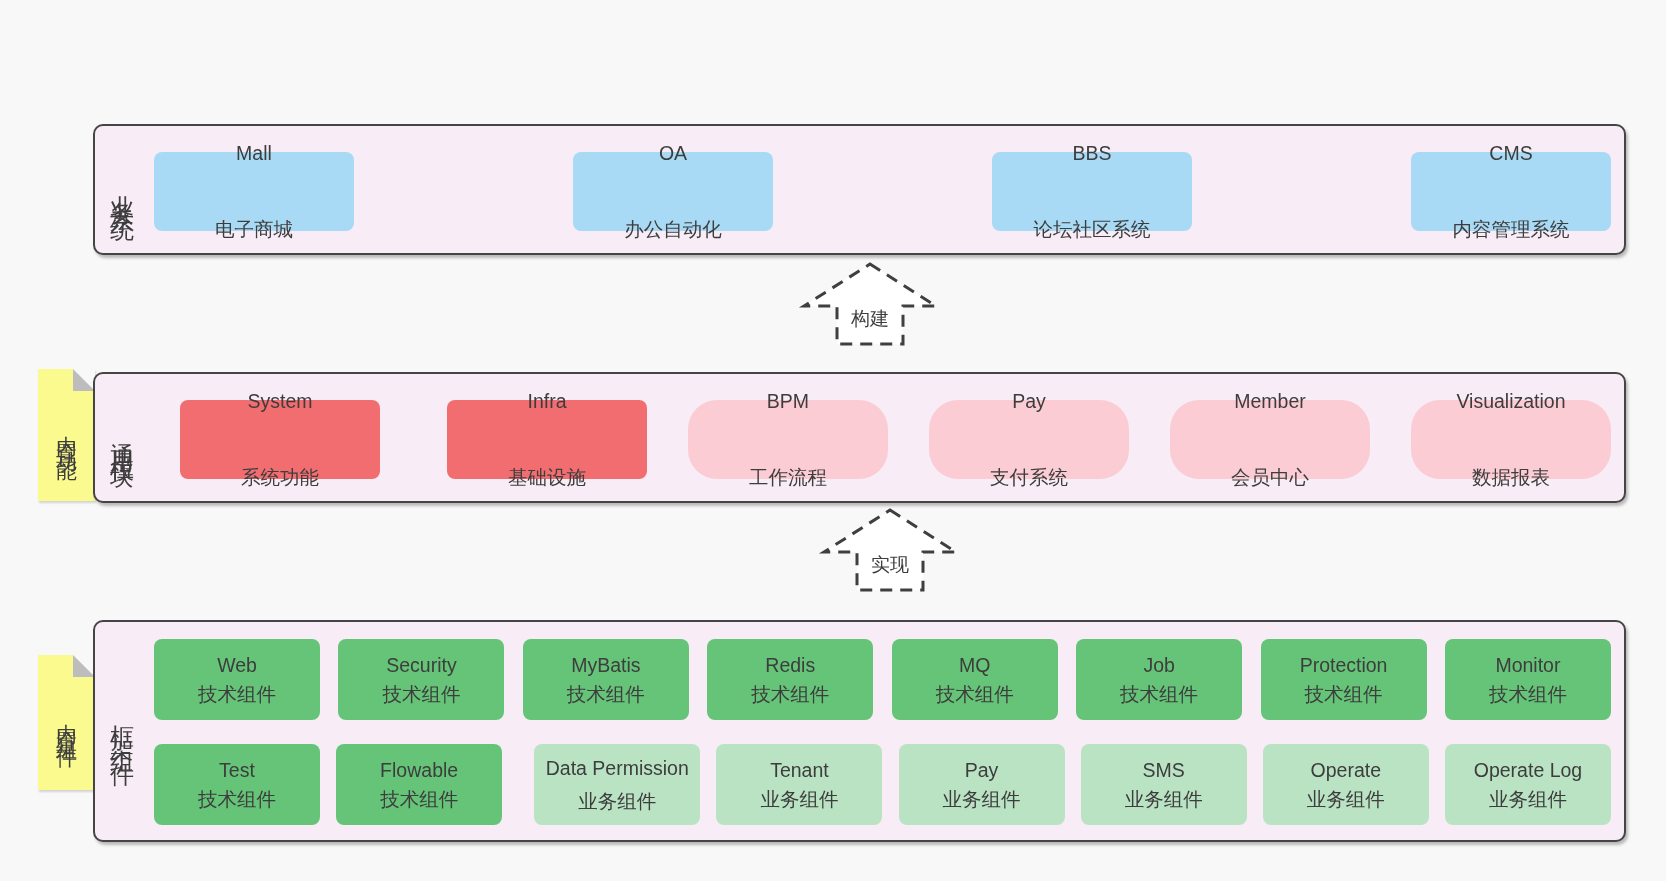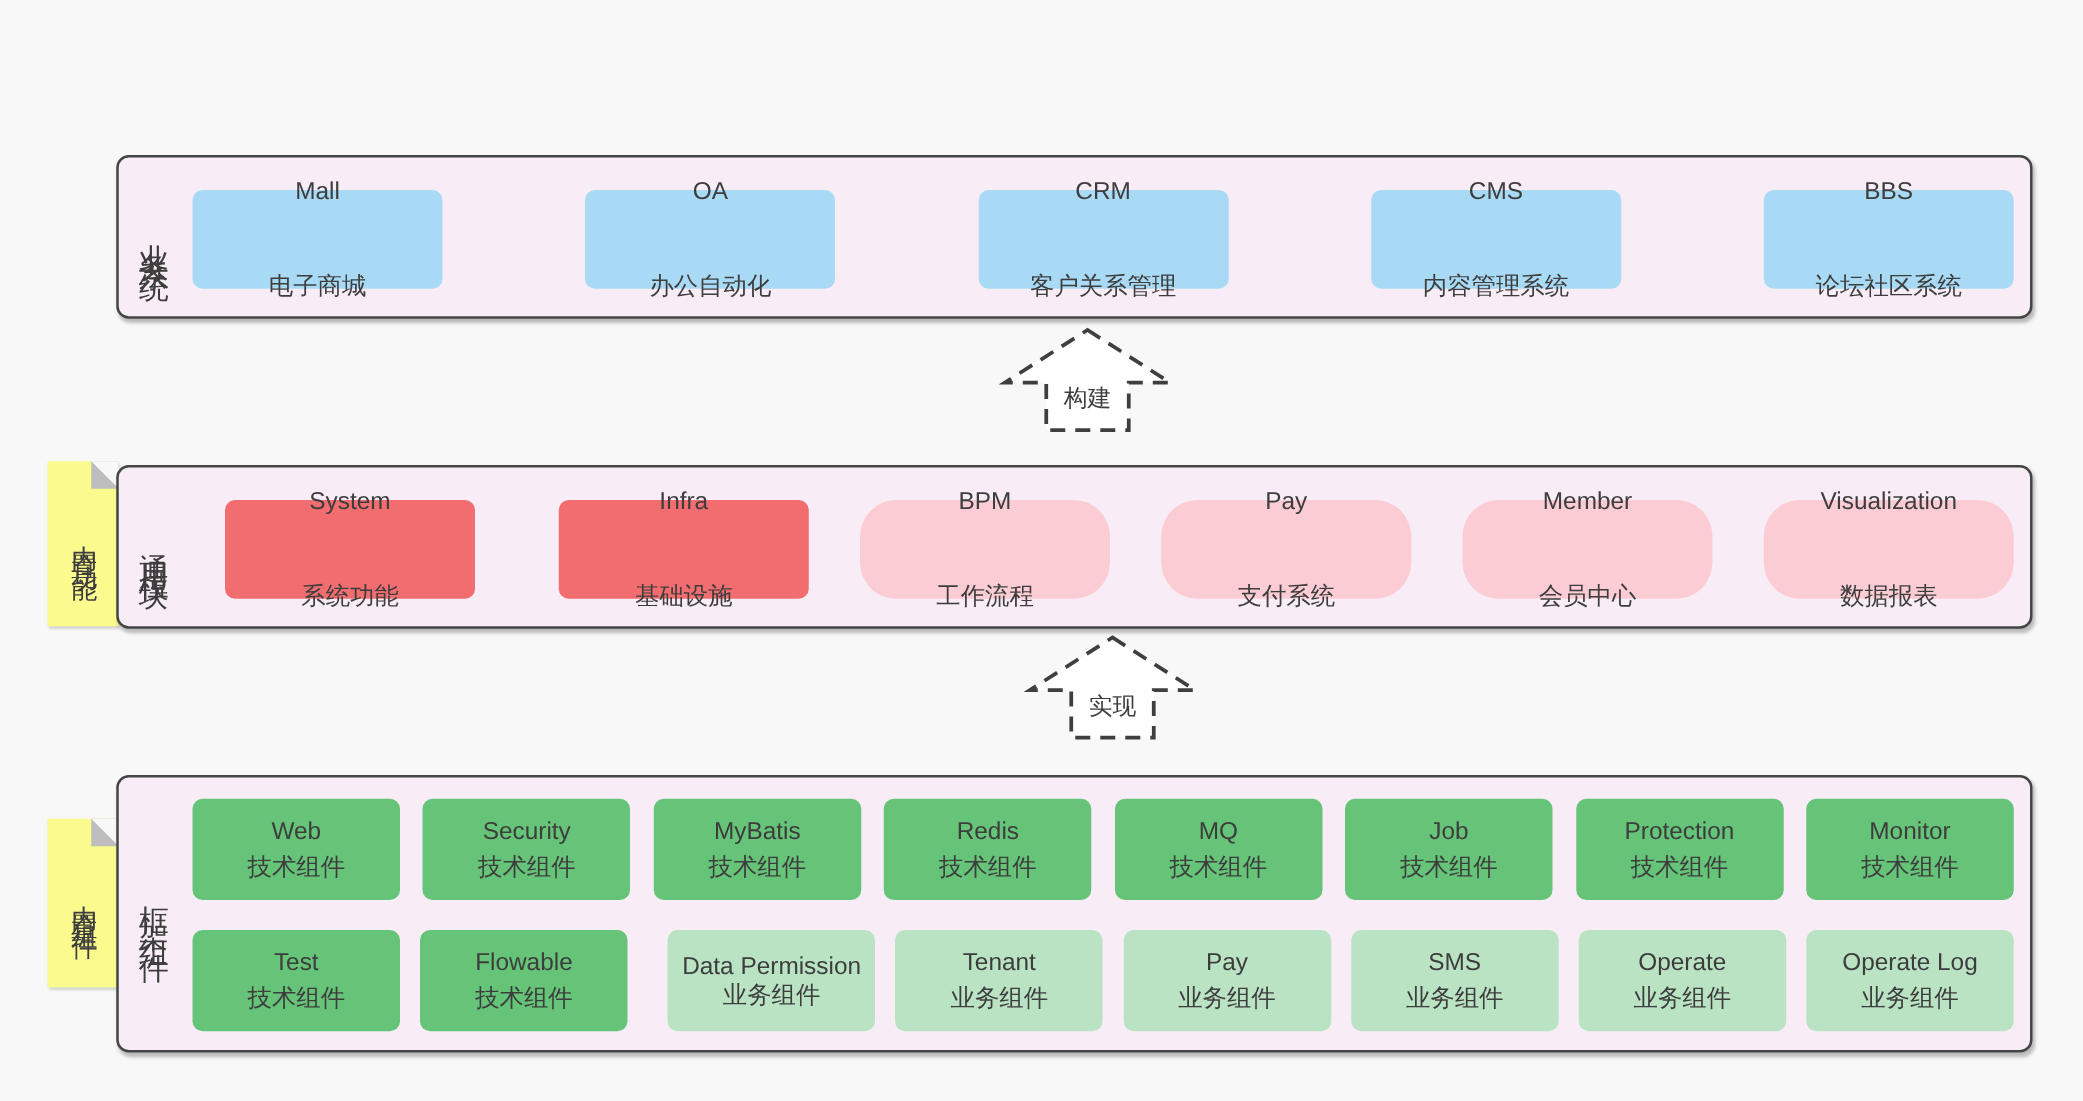--- a/index.html
+++ b/index.html
@@ -44,21 +44,21 @@
     padding:0 6px;
   }
   .box .en, .box .zh { white-space:nowrap; }
   .w6 { width:200px;gap:47px; }
   .w8 { width:166px; }
   .blue        { background:var(--box-blue,#a9daf5); }
   .red         { background:var(--box-red,#f26d70);margin-left:26px; }
   .pink        { background:var(--box-pink,#fbccd4);border-radius:29px; }
   .green       { background:var(--box-green,#65c478); }
   .green-light { background:var(--box-green-light,#bae3c4); }
-  .box.wrap { line-height:23px;margin-left:16px; }
+  .box.wrap { line-height:33px;margin-left:16px; }
   .box.wrap .en { white-space:normal; }
   
   .sticky {
     position:absolute; left:38px; width:57px; z-index:1;
     background:var(--sticky-yellow,#fafa8e);
     box-shadow:1px 2px 2px rgba(0,0,0,0.15);
   }
   #sticky-modules    { top:369px; height:132px; }
   #sticky-components { top:655px; height:135px; }
   .sticky::before {
@@ -87,30 +87,26 @@
     <div class="row r6">
       <div class="box w6 blue">
         <div class="en">Mall</div>
         <div class="zh">电子商城</div>
       </div>
       <div class="box w6 blue">
         <div class="en">OA</div>
         <div class="zh">办公自动化</div>
       </div>
       <div class="box w6 blue">
-        <div class="en">CRM</div>
-        <div class="zh">客户关系管理</div>
+        <div class="en">BBS</div>
+        <div class="zh">论坛社区系统</div>
       </div>
       <div class="box w6 blue">
         <div class="en">CMS</div>
         <div class="zh">内容管理系统</div>
-      </div>
-      <div class="box w6 blue">
-        <div class="en">BBS</div>
-        <div class="zh">论坛社区系统</div>
       </div>
     </div>
   </div>
 
   <svg class="arrow" id="arrow-build" width="140" height="86" viewBox="0 0 140 86">
     <path d="M70 3 L136 45 L103 45 L103 83 L37 83 L37 45 L4 45 Z" fill="#ffffff" stroke="#3f3f3f" stroke-width="3" stroke-dasharray="12 8"></path>
     <text x="70" y="64" text-anchor="middle" font-size="19" fill="#3d3d3d">构建</text>
   </svg>
 
   <div class="sticky" id="sticky-modules">

